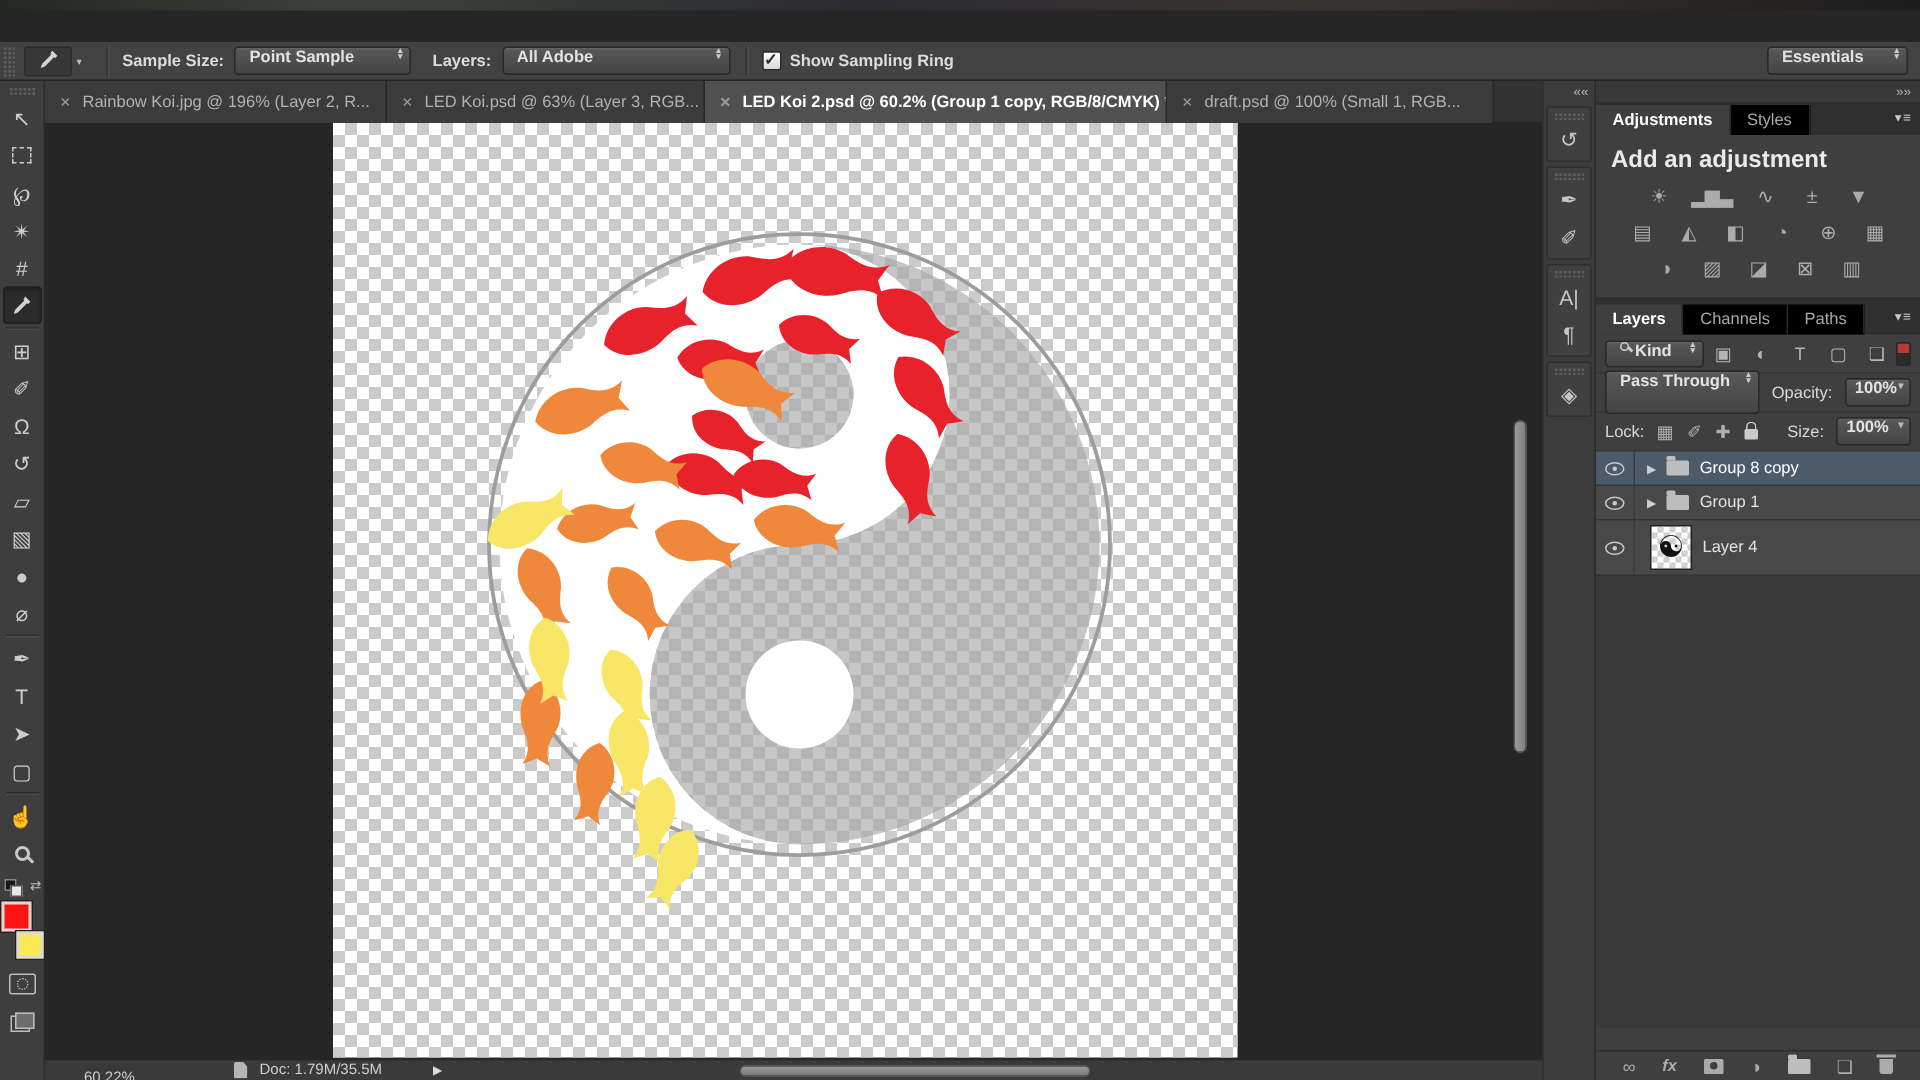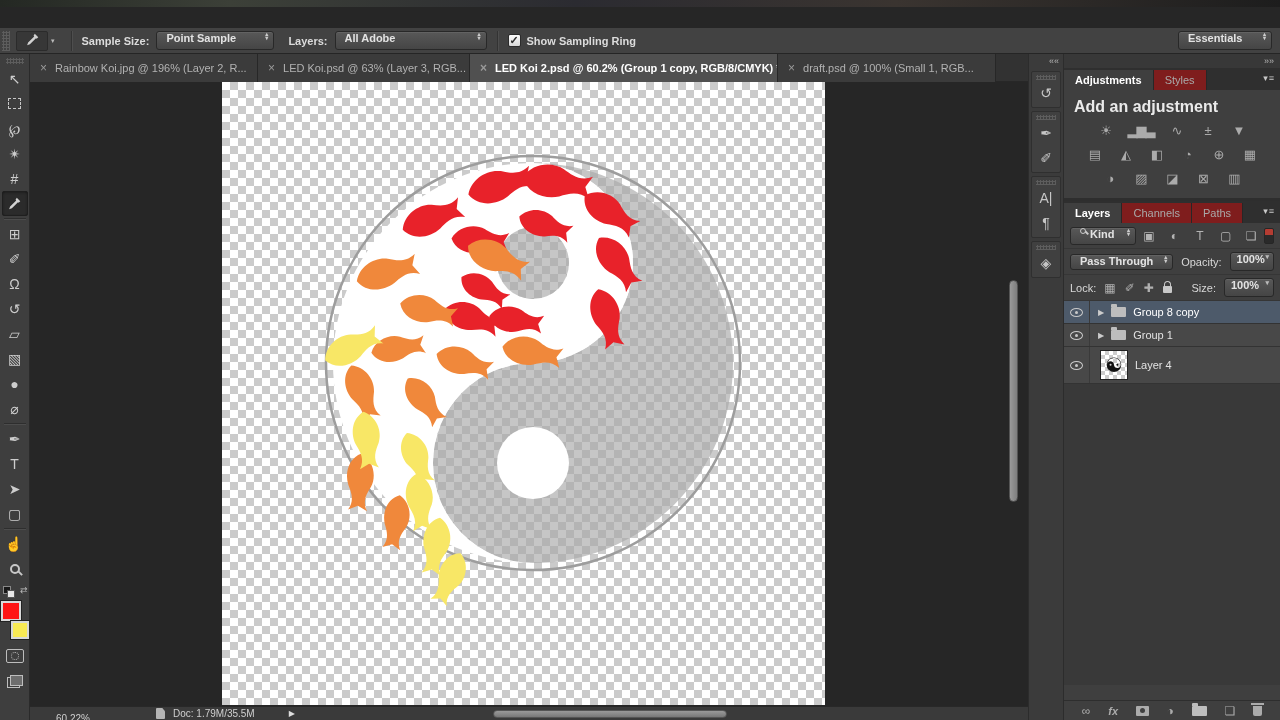--- a/index.html
+++ b/index.html
@@ -121,41 +121,41 @@
   .dock-grip { width:20px; height:5px; margin-top:3px;
                background:radial-gradient(#5d5d5d 1px, transparent 1.2px); background-size:3px 3px; }
   .dock-ic { width:28px; height:25px; display:flex; align-items:center; justify-content:center;
              color:#c6c6c6; font-size:14px; }
 
   
   .panels { position:absolute; top:54px; left:1064px; width:216px; height:666px; background:#3f3f3f; }
   .panels-head { height:14px; background:#383838; text-align:right; font-size:9px;
                  color:#b5b5b5; line-height:14px; padding-right:6px; }
   .ptabbar { height:22px; background:#2f2f2f; display:flex; align-items:flex-end; position:relative; }
-  .ptab { padding:4px 11px 4px; font-size:11px; color:#a9a9a9; background:#7f1d1d;
+  .ptab { padding:4px 11px 4px; font-size:11px; color:#a9a9a9; background:#000000;
           border-right:1px solid #272727; }
   .ptab.active { background:#3f3f3f; color:#fff; font-weight:bold; }
   .pmenu { position:absolute; right:5px; top:5px; font-size:9px; color:#c9c9c9; letter-spacing:1px; }
   .adj-content { padding:6px 0 4px; }
   .adj-head { font-size:16px; font-weight:bold; color:#eaeaea; margin:2px 0 6px 10px; }
   .adj-row { display:flex; justify-content:center; gap:13px; margin-bottom:8px; }
   .adj-ic { min-width:18px; height:16px; display:flex; align-items:center; justify-content:center;
             color:#ababab; font-size:13px; letter-spacing:-1px; }
   .panel-gap { height:3px; background:#2e2e2e; }
 
   .lrow { height:26px; display:flex; align-items:center; padding:0 6px;
           border-bottom:1px solid #363636; font-size:11px; }
   .kind-dd { width:66px; height:18px; }
   .mini-mag { width:6px; height:6px; border:1.5px solid #ccc; border-radius:50%; position:relative; margin-right:4px; }
   .mini-mag::after { content:""; position:absolute; width:4px; height:1.5px; background:#ccc;
                      transform:rotate(45deg); right:-3.5px; bottom:-1px; }
   .filt-ic { flex:1; text-align:center; color:#b4b4b4; font-size:12px; }
   .filt-toggle { width:10px; height:16px; border-radius:2px; border:1px solid #262626;
                  background:linear-gradient(#b43c32 0 45%, #2a2a2a 45%); }
-  .blend-dd { width:118px; height:16px; }
+  .blend-dd { width:118px; height:29px; }
   .pct-dd { width:50px; height:19px; padding:0 4px 0 6px; }
   .lk-lab { font-weight:normal; color:#d8d8d8; margin-right:8px; }
   .lock-ic { color:#b0b0b0; font-size:12px; margin-right:9px; }
   .padlock { position:relative; width:9px; height:7px; background:#c9c9c9; border-radius:1px;
              margin-top:4px; }
   .padlock::before { content:""; position:absolute; left:1px; top:-5px; width:5px; height:5px;
                      border:1.5px solid #c9c9c9; border-bottom:none; border-radius:4px 4px 0 0; }
 
   .layers-list { background:#393939; }
   .layer-row { display:flex; align-items:stretch; background:#484848; border-bottom:1px solid #333;

